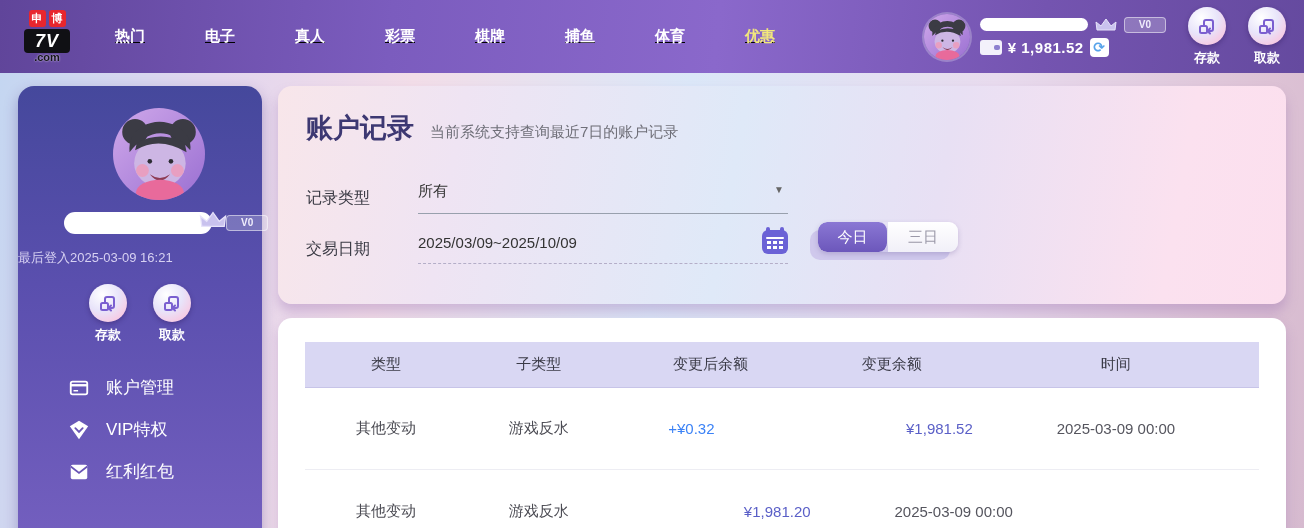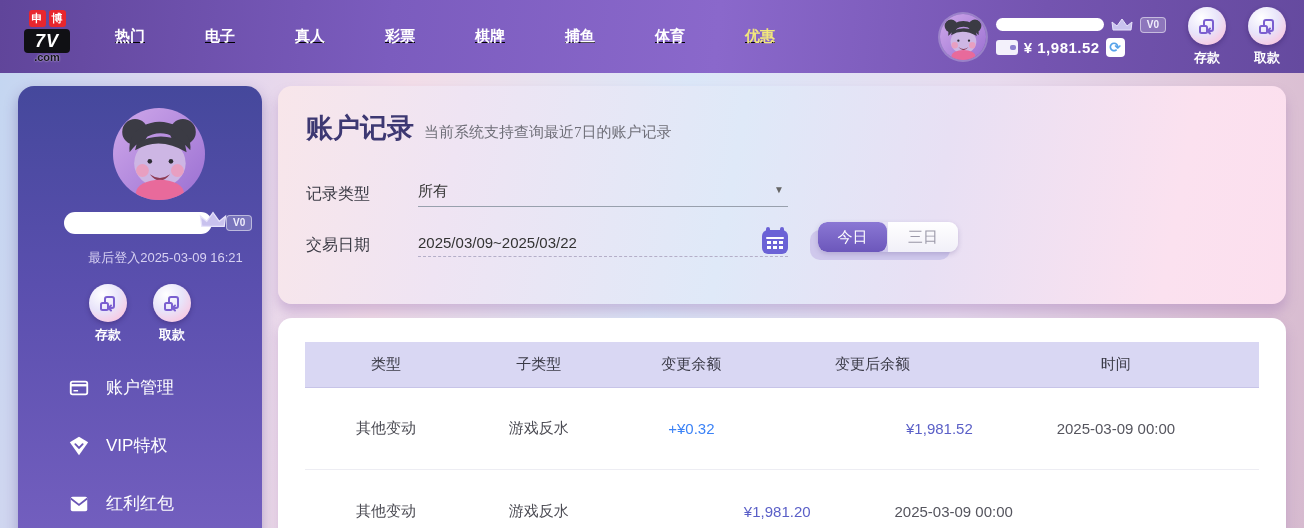--- a/index.html
+++ b/index.html
@@ -22,21 +22,21 @@
   .nav-item { color:#fff; font-size:15px; font-weight:bold; padding:10px 0; margin:0 30px 0 30px; margin-left:0; width:60px; text-align:center; cursor:pointer; }
   .nav-item.active { color:#f2e87c; }
   .user-cluster { position:absolute; right:18px; top:0; height:73px; display:flex; align-items:center; }
   .avatar-sm { width:46px; height:46px; border-radius:50%; overflow:hidden; flex:0 0 auto;
     box-shadow:0 0 0 2px rgba(255,255,255,.25); cursor:pointer; }
   .user-info { margin-left:10px; display:flex; flex-direction:column; gap:5px; }
   .user-row { display:flex; align-items:center; gap:6px; }
   .name-blob { width:108px; height:13px; background:#fff; border-radius:7px; }
   .name-blob.sb { width:148px; height:22px; border-radius:12px; }
   .vip-badge { background:rgba(255,255,255,.22); color:#f0eefc; border:1px solid rgba(255,255,255,.5);
-    font-size:10px; font-weight:bold; border-radius:4px; padding:1px 6px; line-height:12px; }
+    font-size:10px; font-weight:bold; border-radius:4px; padding:1px 14px; line-height:12px; }
   .balance { color:#fff; font-size:15px; font-weight:bold; letter-spacing:.5px; }
   .wallet-ic { width:22px; height:15px; background:#f3f1fb; border-radius:3px; position:relative; }
   .wallet-ic::after { content:""; position:absolute; right:2px; top:5px; width:6px; height:5px;
     background:#8d80cf; border-radius:2px; }
   .refresh-ic { width:19px; height:19px; background:#fff; border-radius:4px; display:flex;
     align-items:center; justify-content:center; color:#57a3ea; font-size:14px; font-weight:bold; cursor:pointer; }
   .circle-btn { display:flex; flex-direction:column; align-items:center; margin-left:22px; cursor:pointer; }
   .circle-btn .disc { width:38px; height:38px; border-radius:50%;
     background:radial-gradient(circle at 35% 28%,#ffffff 0%,#e8e4fa 45%,#f7c9e2 80%,#c7b6f0 100%);
     display:flex; align-items:center; justify-content:center; box-shadow:0 2px 5px rgba(40,20,80,.35); }
@@ -47,37 +47,37 @@
     background:linear-gradient(100deg,#c4d6f1 0%,#e3d6ee 16%,#f2dde8 30%,#dbe7f8 50%,#e8dbee 72%,#ddc2d5 92%,#d6bacf 100%); }
 
   
   .sidebar { position:absolute; left:18px; top:13px; width:244px; height:470px; border-radius:16px;
     background:linear-gradient(180deg,#45489c 0%,#5a4fae 42%,#7560c0 100%);
     box-shadow:0 6px 14px rgba(70,50,130,.35); }
   .avatar-lg { position:absolute; left:95px; top:22px; width:92px; height:92px; border-radius:50%; overflow:hidden; cursor:pointer; }
   .sb-name-row { position:absolute; left:46px; top:126px; display:flex; align-items:center; }
   .crown { margin-left:-14px; margin-top:-6px; }
   .sb-vip { margin-left:-2px; }
-  .last-login { position:absolute; left:0; top:163px; width:295px; text-align:center;
+  .last-login { position:absolute; left:0; top:163px; width:295px; 
     color:#d7d1f2; font-size:13px; }
   .sb-actions { position:absolute; left:0; top:198px; width:244px; display:flex; justify-content:center; gap:26px; }
-  .sb-menu { position:absolute; left:50px; top:290px; display:flex; flex-direction:column; gap:35px; }
+  .sb-menu { position:absolute; left:50px; top:290px; display:flex; flex-direction:column; gap:19px; }
   .menu-item { display:flex; align-items:center; gap:16px; color:#fff; font-size:17px; cursor:pointer; }
   .menu-item svg { flex:0 0 auto; }
 
   
   .filter-panel { position:absolute; left:278px; top:13px; width:1008px; height:218px; border-radius:14px;
     background:linear-gradient(100deg,#f8e6ea 0%,#efe4f3 18%,#dfe9f8 45%,#e8e0f4 65%,#fbe1ef 88%,#fcdfee 100%);
     box-shadow:0 8px 12px rgba(150,105,175,.35); }
-  .panel-title-row { position:absolute; left:28px; top:24px; display:flex; align-items:baseline; gap:10px;font-family:Liberation Serif, serif; }
+  .panel-title-row { position:absolute; left:28px; top:24px; display:flex; align-items:baseline; gap:16px; }
   .panel-title { font-size:27px; font-weight:bold; color:#3d3872; }
   .panel-subtitle { font-size:15px; color:#6f6f78; }
   .filter-row { position:absolute; left:28px; display:flex; align-items:center; }
   .filter-label { width:112px; font-size:16px; color:#3a3a44; }
-  .filter-field { width:370px; position:relative; padding-bottom:5px; font-size:15px; color:#333; cursor:pointer; }
+  .filter-field { width:370px; position:relative; padding-bottom:12px; font-size:15px; color:#333; cursor:pointer; }
   .filter-field .caret { position:absolute; right:4px; top:2px; font-size:10px; color:#666; }
   .u-solid { border-bottom:1px solid #98a0ad; }
   .u-dash  { border-bottom:1px dashed #b4aec8; }
   .cal-ic { position:absolute; right:0; top:-4px; width:26px; height:24px; background:#6b62d6;
     border-radius:6px; cursor:pointer; }
   .cal-ic::before { content:""; position:absolute; left:4px; top:-3px; width:4px; height:6px;
     background:#6b62d6; border-radius:2px; box-shadow:14px 0 0 #6b62d6; }
   .cal-ic::after { content:""; position:absolute; left:5px; top:11px; width:4px; height:3px; background:#fff;
     box-shadow:6px 0 0 #fff,12px 0 0 #fff,0 5px 0 #fff,6px 5px 0 #fff,12px 5px 0 #fff; }
   .cal-line { position:absolute; left:4px; top:7px; width:18px; height:2px; background:#fff; border-radius:1px; }
@@ -266,41 +266,41 @@
       <div class="filter-row" style="top:96px">
         <span class="filter-label">记录类型</span>
         <div class="filter-field u-solid">
           <span>所有</span>
           <span class="caret">▼</span>
         </div>
       </div>
       <div class="filter-row" style="top:148px">
         <span class="filter-label">交易日期</span>
         <div class="filter-field u-dash">
-          <span>2025/03/09~2025/03/22</span>
+          <span>2025/03/09~2025/10/09</span>
           <span class="cal-ic">
               <span class="cal-line"></span>
             </span>
         </div>
       </div>
       <div class="range-pad">
         <div class="range-group">
           <div class="range-btn active">今日</div>
           <div class="range-btn">三日</div>
         </div>
       </div>
     </section>
 
     <section class="table-panel">
       <div class="tbl">
         <div class="tbl-head">
           <span class="c c1">类型</span>
           <span class="c c2">子类型</span>
+          <span class="c c4">变更后余额</span>
           <span class="c c3">变更余额</span>
-          <span class="c c4">变更后余额</span>
           <span class="c c5">时间</span>
         </div>
         <div class="tbl-row">
           <span class="c c1 cell-type">其他变动</span>
           <span class="c c2 cell-sub">游戏反水</span>
           <span class="c c3 cell-change">+¥0.32</span>
           <span class="c c4 cell-balance">¥1,981.52</span>
           <span class="c c5 cell-time">2025-03-09 00:00</span>
         </div>
         <div class="tbl-row">

